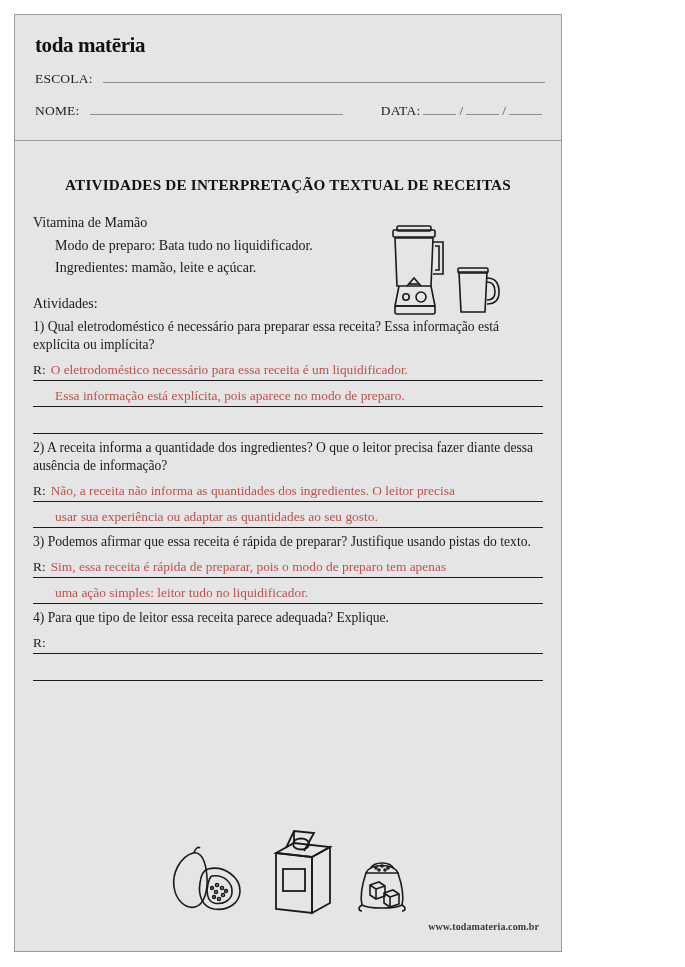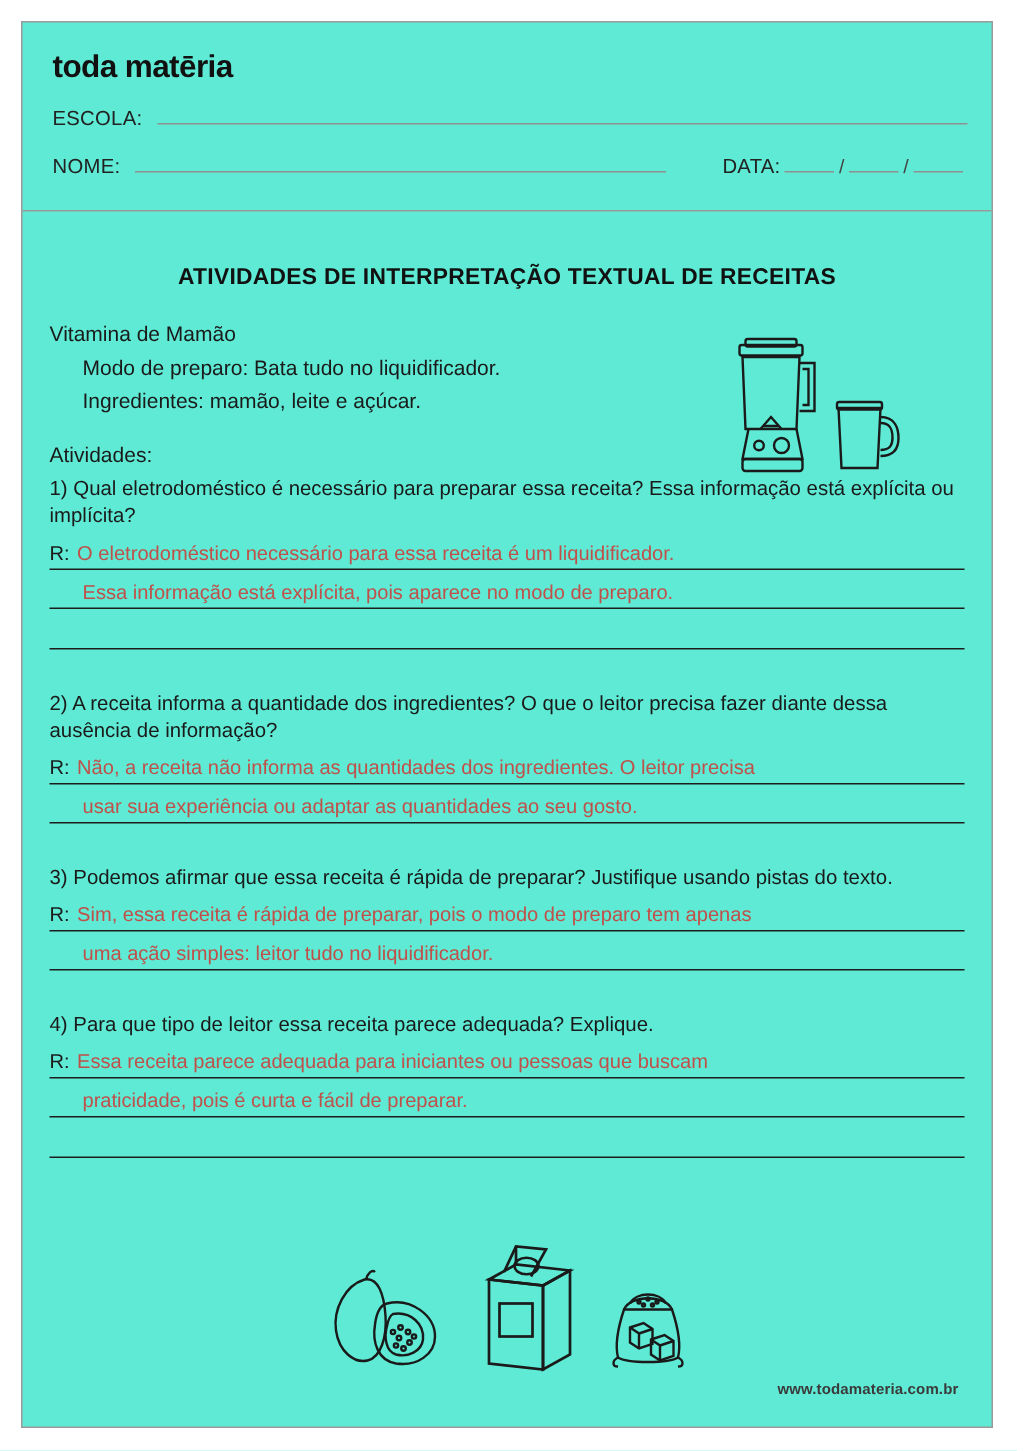--- a/index.html
+++ b/index.html
@@ -12,25 +12,26 @@
     height: 967px;
     font-family: "Liberation Sans", sans-serif;
     color: #1a1a1a;
     position: relative;
     overflow: hidden;
   }
   .page {
     position: absolute;
     left: 14px;
     top: 14px;
-    width: 648px;
+    width: 548px;
     height: 938px;
     border: 1px solid #9a9a9a;
     box-sizing: border-box;
-    background: #5eead4;
+    background: #e5e5e5;
+    font-family: Liberation Serif, serif;
   }
 
   
   .header {
     height: 126px;
     border-bottom: 1px solid #9a9a9a;
     box-sizing: border-box;
     position: relative;
   }
   .logo {
@@ -105,21 +106,21 @@
     right: 60px;
     top: 48px;
   }
 
   .section-label {
     margin-top: 16px;
     font-size: 14px;
   }
 
   .question {
-    margin-top: 27px;
+    margin-top: 5px;
     font-size: 13.6px;
     line-height: 1.32;
     color: #1a1a1a;
   }
   .q-first { margin-top: 6px; }
 
   .answer-block { margin-top: 1px; }
 
   .ans-line {
     position: relative;
@@ -263,24 +264,20 @@
       </div>
       <div class="ans-line cont">
         <span class="ans-text">uma ação simples: leitor tudo no liquidificador.</span>
       </div>
     </div>
 
     <div class="question">4) Para que tipo de leitor essa receita parece adequada? Explique.</div>
     <div class="answer-block">
       <div class="ans-line">
         <span class="r-mark">R:</span>
-        <span class="ans-text">Essa receita parece adequada para iniciantes ou pessoas que buscam</span>
-      </div>
-      <div class="ans-line cont">
-        <span class="ans-text">praticidade, pois é curta e fácil de preparar.</span>
       </div>
       <div class="ans-line empty">
         <span class="ans-text"></span>
       </div>
     </div>
 
   </div>
 
   <div class="bottom-art">
 

